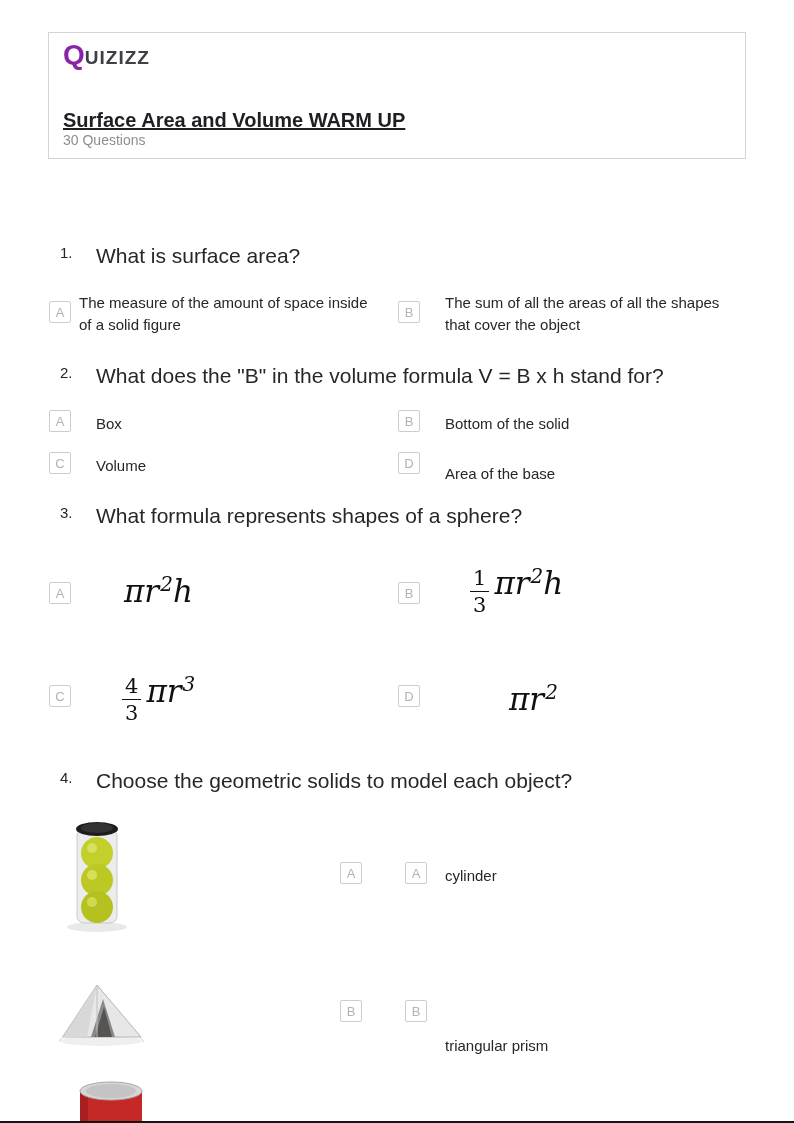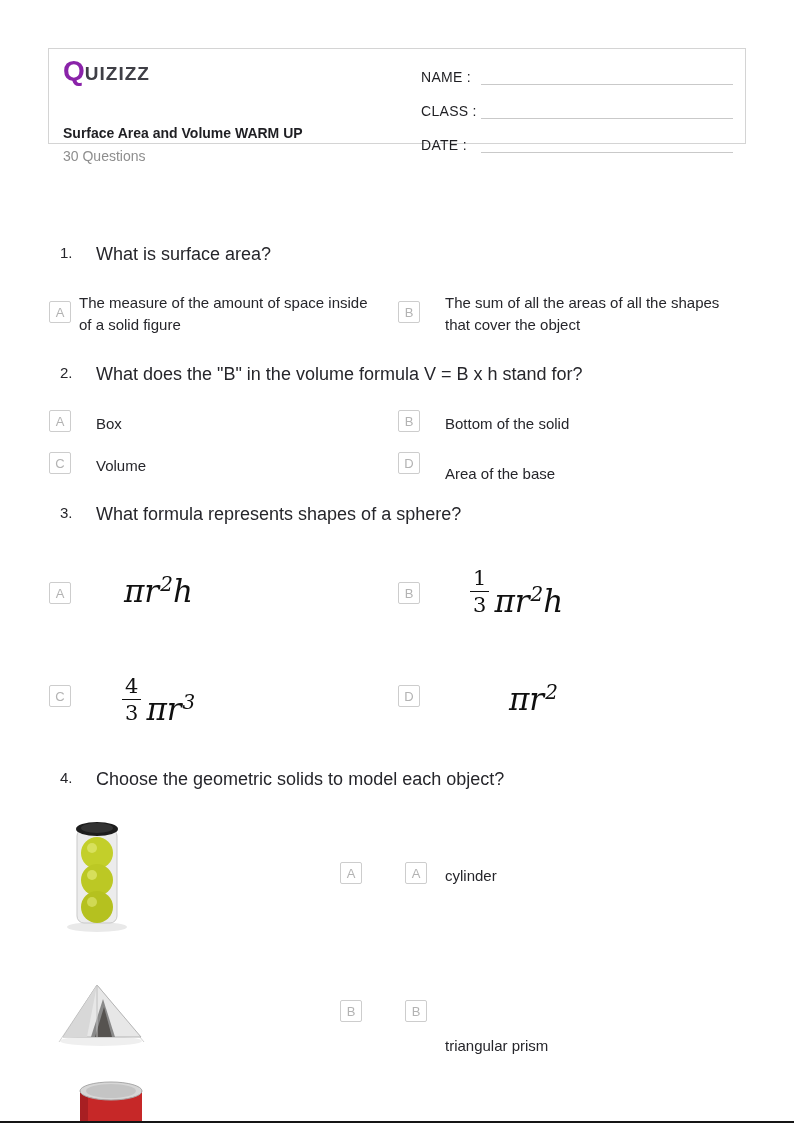--- a/index.html
+++ b/index.html
@@ -1,76 +1,62 @@
 <!DOCTYPE html>
 <html><head>
 <meta charset="utf-8">
 <style>
   html,body{margin:0;padding:0;}
   body{
     width:794px;height:1123px;position:relative;background:#ffffff;
     font-family:"Liberation Sans",sans-serif;overflow:hidden;color:#26262b;
   }
   
-  .header-box{position:absolute;left:48px;top:48px;width:698px;height:96px;
+  .header-box{position:absolute;left:48px;top:32px;width:698px;height:127px;
     border:1px solid #d4d4d4;box-sizing:border-box;background:#fff;}
   .logo{position:absolute;left:14px;top:6px;white-space:nowrap;}
   .logo-q{color:#8a23a9;font-weight:bold;font-size:28px;vertical-align:baseline;}
   .logo-rest{color:#3f3f46;font-weight:bold;font-size:19px;letter-spacing:1px;}
-  .hdr-title{position:absolute;left:14px;top:76px;font-size:14px;font-weight:bold;color:#1f1f23;}
+  .hdr-title{position:absolute;left:14px;top:76px;font-size:20px;font-weight:bold;color:#1f1f23;text-decoration:underline;}
   .hdr-sub{position:absolute;left:14px;top:99px;font-size:14px;color:#8e8e8e;}
   .fields{position:absolute;left:372px;top:12px;width:312px;}
   .field-row{display:flex;align-items:flex-end;height:24px;margin-bottom:10px;}
   .field-label{font-size:14px;color:#1f1f23;width:60px;letter-spacing:.3px;}
   .field-line{flex:1;border-bottom:1px solid #c9c9c9;height:18px;}
 
   
   .q-num{position:absolute;font-size:15px;}
-  .q-text{position:absolute;font-size:18px;}
+  .q-text{position:absolute;font-size:21px;}
   .opt-text{position:absolute;font-size:15px;line-height:1.45;}
   .letter-box{position:absolute;width:22px;height:22px;border:1px solid #cdcdcd;border-radius:2px;
     display:flex;align-items:center;justify-content:center;font-size:13px;color:#b3b3b3;
     box-sizing:border-box;background:#fff;}
 
   
   .formula{position:absolute;font-family:"DejaVu Serif",serif;font-style:italic;
-    font-size:31px;color:#101010;display:flex;align-items:flex-end;line-height:1;}
+    font-size:31px;color:#101010;display:flex;align-items:flex-start;line-height:1;}
   .formula sup{font-size:20px;margin-left:1px;}
   .frac{display:inline-flex;flex-direction:column;align-items:center;font-style:normal;
     font-size:21px;line-height:1.15;margin-right:5px;}
   .frac .num{border-bottom:1.5px solid #101010;padding:0 3px 1px;}
   .frac .den{padding-top:1px;}
 
   .obj-img{position:absolute;}
   .page-bottom-edge{position:absolute;left:0;top:1121px;width:794px;height:2px;background:#151515;}
 </style>
 </head>
 <body>
 
 <div class="header-box">
   <div class="logo">
     <span class="logo-q">Q</span><span class="logo-rest">UIZIZZ</span>
   </div>
   <div class="hdr-title">Surface Area and Volume WARM UP</div>
   <div class="hdr-sub">30 Questions</div>
 
-  <div class="fields">
-    <div class="field-row">
-      <span class="field-label">NAME :</span>
-      <span class="field-line"></span>
-    </div>
-    <div class="field-row">
-      <span class="field-label">CLASS :</span>
-      <span class="field-line"></span>
-    </div>
-    <div class="field-row">
-      <span class="field-label">DATE :</span>
-      <span class="field-line"></span>
-    </div>
-  </div>
 </div>
 
 <div class="q-num" style="left:60px;top:244px;">1.</div>
 <div class="q-text" style="left:96px;top:244px;">What is surface area?</div>
 
 <div class="letter-box" style="left:49px;top:301px;">A</div>
 <div class="opt-text" style="left:79px;top:292px;width:292px;">The measure of the amount of space inside of a solid figure</div>
 
 <div class="letter-box" style="left:398px;top:301px;">B</div>
 <div class="opt-text" style="left:445px;top:292px;width:292px;">The sum of all the areas of all the shapes that cover the object</div>

